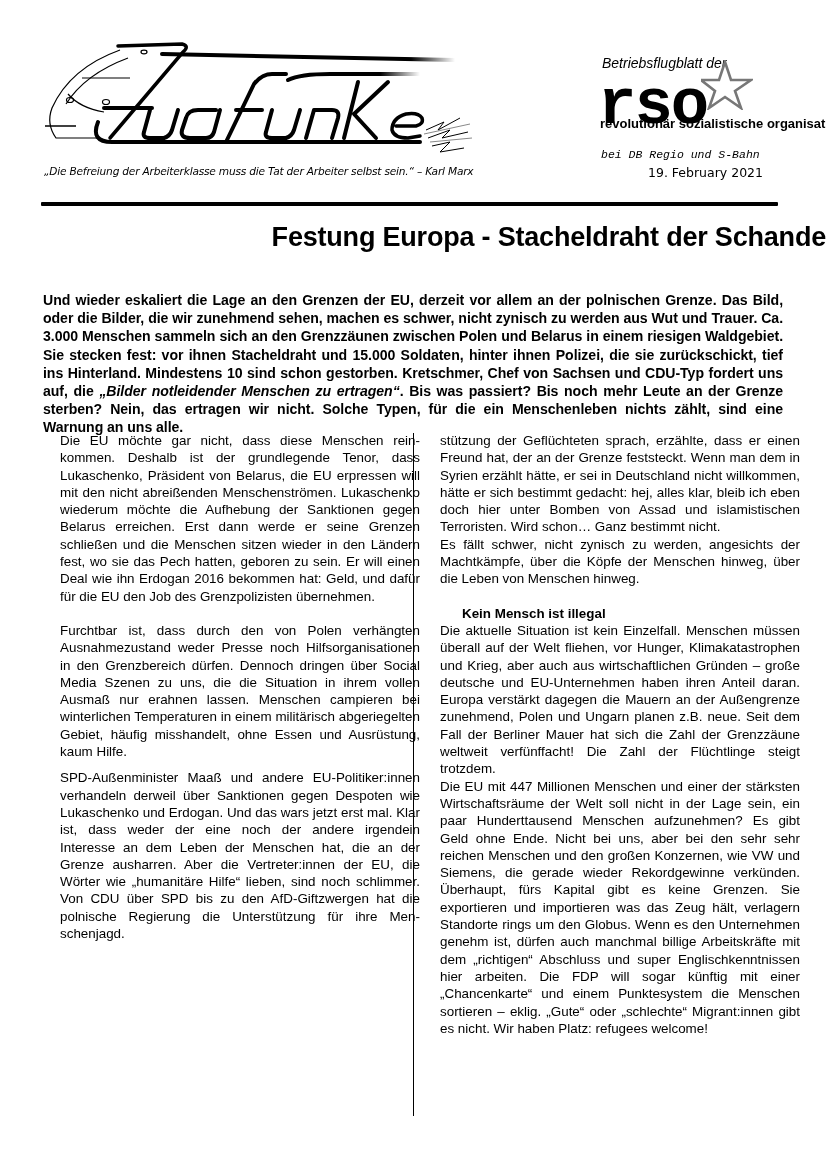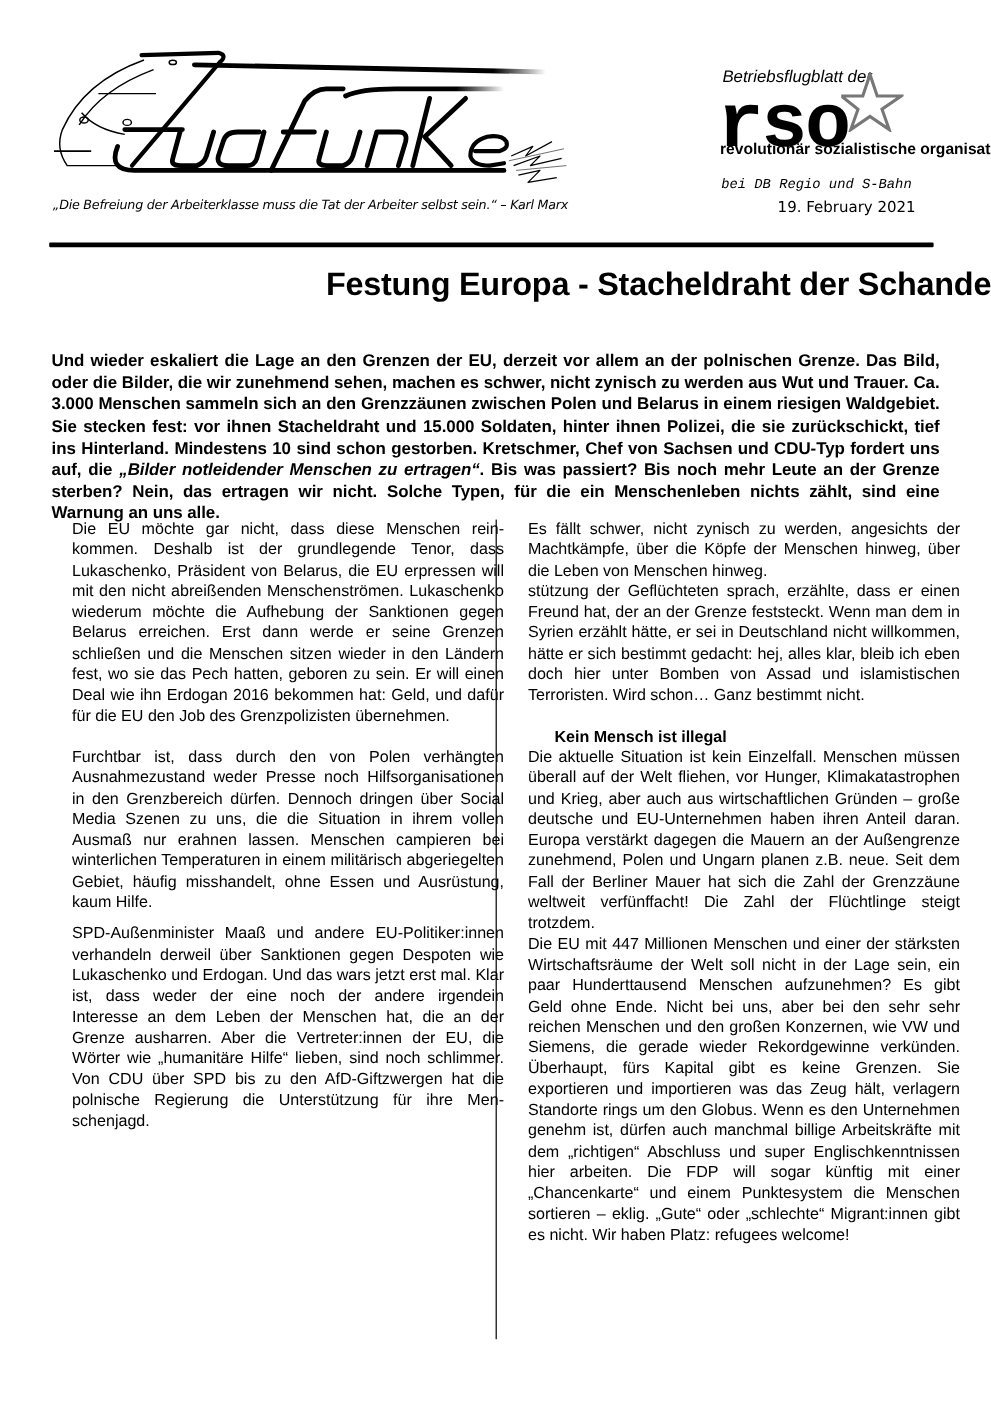--- a/index.html
+++ b/index.html
@@ -109,21 +109,21 @@
     <p class="last-line">Die EU möchte gar nicht, dass diese Menschen rein­kommen. Deshalb ist der grundlegende Tenor, dass Lukaschenko, Präsident von Belarus, die EU erpres­sen will mit den nicht abreißenden Menschenströ­men. Lukaschenko wiederum möchte die Aufhebung der Sanktionen gegen Belarus erreichen. Erst dann werde er seine Grenzen schließen und die Men­schen sitzen wieder in den Ländern fest, wo sie das Pech hatten, geboren zu sein. Er will einen Deal wie ihn Erdogan 2016 bekommen hat: Geld, und dafür für die EU den Job des Grenzpolizisten übernehmen.</p>
     <div class="gap"></div>
     <p class="last-line">Furchtbar ist, dass durch den von Polen verhängten Ausnahmezustand weder Presse noch Hilfsorganisa­tionen in den Grenzbereich dürfen. Dennoch dringen über Social Media Szenen zu uns, die die Situation in ihrem vollen Ausmaß nur erahnen lassen. Men­schen campieren bei winterlichen Temperaturen in einem militärisch abgeriegelten Gebiet, häufig miss­handelt, ohne Essen und Ausrüstung, kaum Hilfe.</p>
     <div class="gap" style="height:9px;"></div>
     <p class="last-line">SPD-Außenminister Maaß und andere EU-Politiker:innen verhandeln derweil über Sanktionen gegen Despoten wie Lukaschenko und Erdogan. Und das wars jetzt erst mal. Klar ist, dass weder der eine noch der andere irgendein Interesse an dem Le­ben der Menschen hat, die an der Grenze ausharren. Aber die Vertreter:innen der EU, die Wörter wie „hu­manitäre Hilfe“ lieben, sind noch schlimmer. Von CDU über SPD bis zu den AfD-Giftzwergen hat die polnische Regierung die Unterstützung für ihre Men­schenjagd.</p>
   </div>
 
   <div class="divider"></div>
 
   <div class="col col-right">
+    <p class="last-line">stützung der Geflüchteten sprach, erzählte, dass er einen Freund hat, der an der Grenze feststeckt. Wenn man dem in Syrien erzählt hätte, er sei in Deutschland nicht willkommen, hätte er sich be­stimmt gedacht: hej, alles klar, bleib ich eben doch hier unter Bomben von Assad und islamistischen Terroristen. Wird schon… Ganz bestimmt nicht.</p>
     <p class="last-line">Es fällt schwer, nicht zynisch zu werden, angesichts der Machtkämpfe, über die Köpfe der Menschen hin­weg, über die Leben von Menschen hinweg.</p>
-    <p class="last-line">stützung der Geflüchteten sprach, erzählte, dass er einen Freund hat, der an der Grenze feststeckt. Wenn man dem in Syrien erzählt hätte, er sei in Deutschland nicht willkommen, hätte er sich be­stimmt gedacht: hej, alles klar, bleib ich eben doch hier unter Bomben von Assad und islamistischen Terroristen. Wird schon… Ganz bestimmt nicht.</p>
     <div class="gap"></div>
     <h3>Kein Mensch ist illegal</h3>
     <p class="last-line">Die aktuelle Situation ist kein Einzelfall. Menschen müssen überall auf der Welt fliehen, vor Hunger, Kli­makatastrophen und Krieg, aber auch aus wirtschaft­lichen Gründen – große deutsche und EU-Unterneh­men haben ihren Anteil daran. Europa verstärkt da­gegen die Mauern an der Außengrenze zunehmend, Polen und Ungarn planen z.B. neue. Seit dem Fall der Berliner Mauer hat sich die Zahl der Grenzzäune weltweit verfünffacht! Die Zahl der Flüchtlinge steigt trotzdem.</p>
     <p class="last-line">Die EU mit 447 Millionen Menschen und einer der stärksten Wirtschaftsräume der Welt soll nicht in der Lage sein, ein paar Hunderttausend Menschen auf­zunehmen? Es gibt Geld ohne Ende. Nicht bei uns, aber bei den sehr sehr reichen Menschen und den großen Konzernen, wie VW und Siemens, die gera­de wieder Rekordgewinne verkünden. Überhaupt, fürs Kapital gibt es keine Grenzen. Sie exportieren und importieren was das Zeug hält, verlagern Stand­orte rings um den Globus. Wenn es den Unterneh­men genehm ist, dürfen auch manchmal billige Ar­beitskräfte mit dem „richtigen“ Abschluss und super Englischkenntnissen hier arbeiten. Die FDP will so­gar künftig mit einer „Chancenkarte“ und einem Punktesystem die Menschen sortieren – eklig. „Gute“ oder „schlechte“ Migrant:innen gibt es nicht. Wir ha­ben Platz: refugees welcome!</p>
   </div>
 
 </div>
 
 </body></html>

